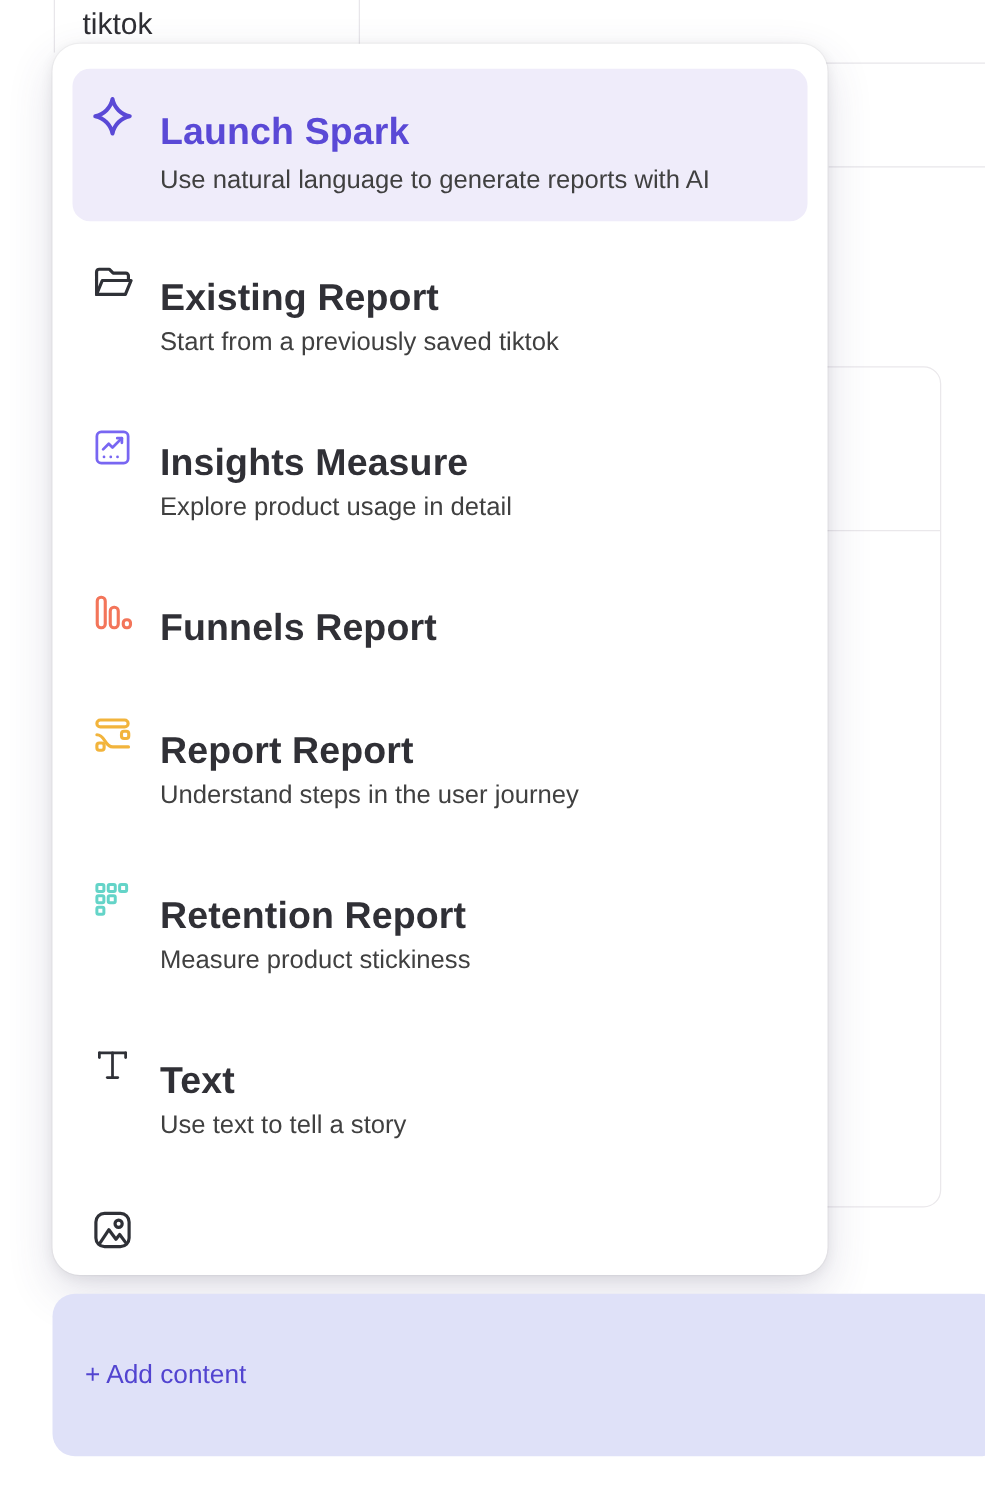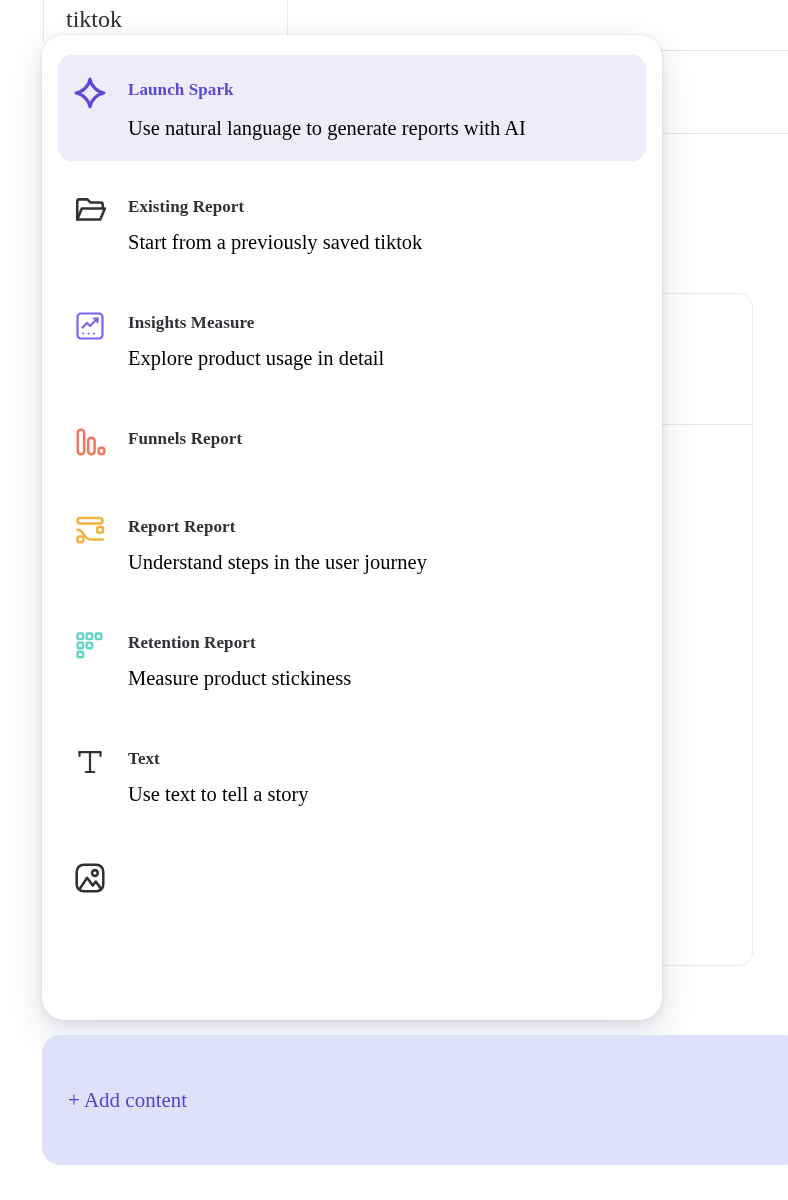--- a/index.html
+++ b/index.html
@@ -1,19 +1,19 @@
 <!DOCTYPE html>
 <html><head>
 <meta charset="utf-8">
 <style>
   html,body{margin:0;padding:0;background:#ffffff;}
   *{box-sizing:border-box;}
   .stage{
     position:relative;width:788px;height:1200px;overflow:hidden;
-    font-family:Liberation Serif, serif;background:#ffffff;
+    font-family:Liberation Sans, sans-serif;background:#ffffff;
   }
   
   .bg-vline{position:absolute;width:1px;background:#e8e6ea;}
   .bg-hline{position:absolute;height:1px;background:#e8e6ea;}
   .bg-cell-label{
     position:absolute;left:66px;top:6px;font-size:24px;color:#2e2e33;
   }
   .bg-card{
     position:absolute;left:420px;top:293px;width:333px;height:673px;
     background:#ffffff;border:1px solid #eae8eb;border-radius:14px;
@@ -29,25 +29,25 @@
     display:flex;align-items:flex-start;gap:20px;
     padding:14px;border-radius:14px;margin-bottom:24px;cursor:pointer;
   }
   .menu-item.highlight{
     background:#efecfa;padding:20px 14px 18px 14px;margin-top:4px;margin-bottom:17px;
   }
   .mi-icon{width:36px;height:36px;flex:0 0 36px;display:flex;align-items:center;justify-content:center;}
   .mi-icon svg{display:block;}
   .mi-text{min-width:0;}
   .mi-title{
-    font-size:17px;line-height:30px;font-weight:600;color:#303036;letter-spacing:0.1px;
+    font-size:30px;line-height:30px;font-weight:600;color:#303036;letter-spacing:0.1px;margin-top:16px;
   }
   .menu-item.highlight .mi-title{color:#5a49d6;}
   .mi-desc{
-    font-size:20.5px;line-height:28px;color:#000000;margin-top:6px;font-weight:400;
+    font-size:20.5px;line-height:28px;color:#404040;margin-top:6px;font-weight:400;
   }
   .menu-item.highlight .mi-desc{line-height:30px;margin-top:8px;max-width:460px;}
   
   .add-bar{
     position:absolute;left:42px;top:1035px;width:760px;height:130px;
     background:#dfe1f8;border-radius:18px;display:flex;align-items:center;
     padding-left:26px;cursor:pointer;
   }
   .add-bar-label{font-size:21px;color:#5244d0;}
 </style>

